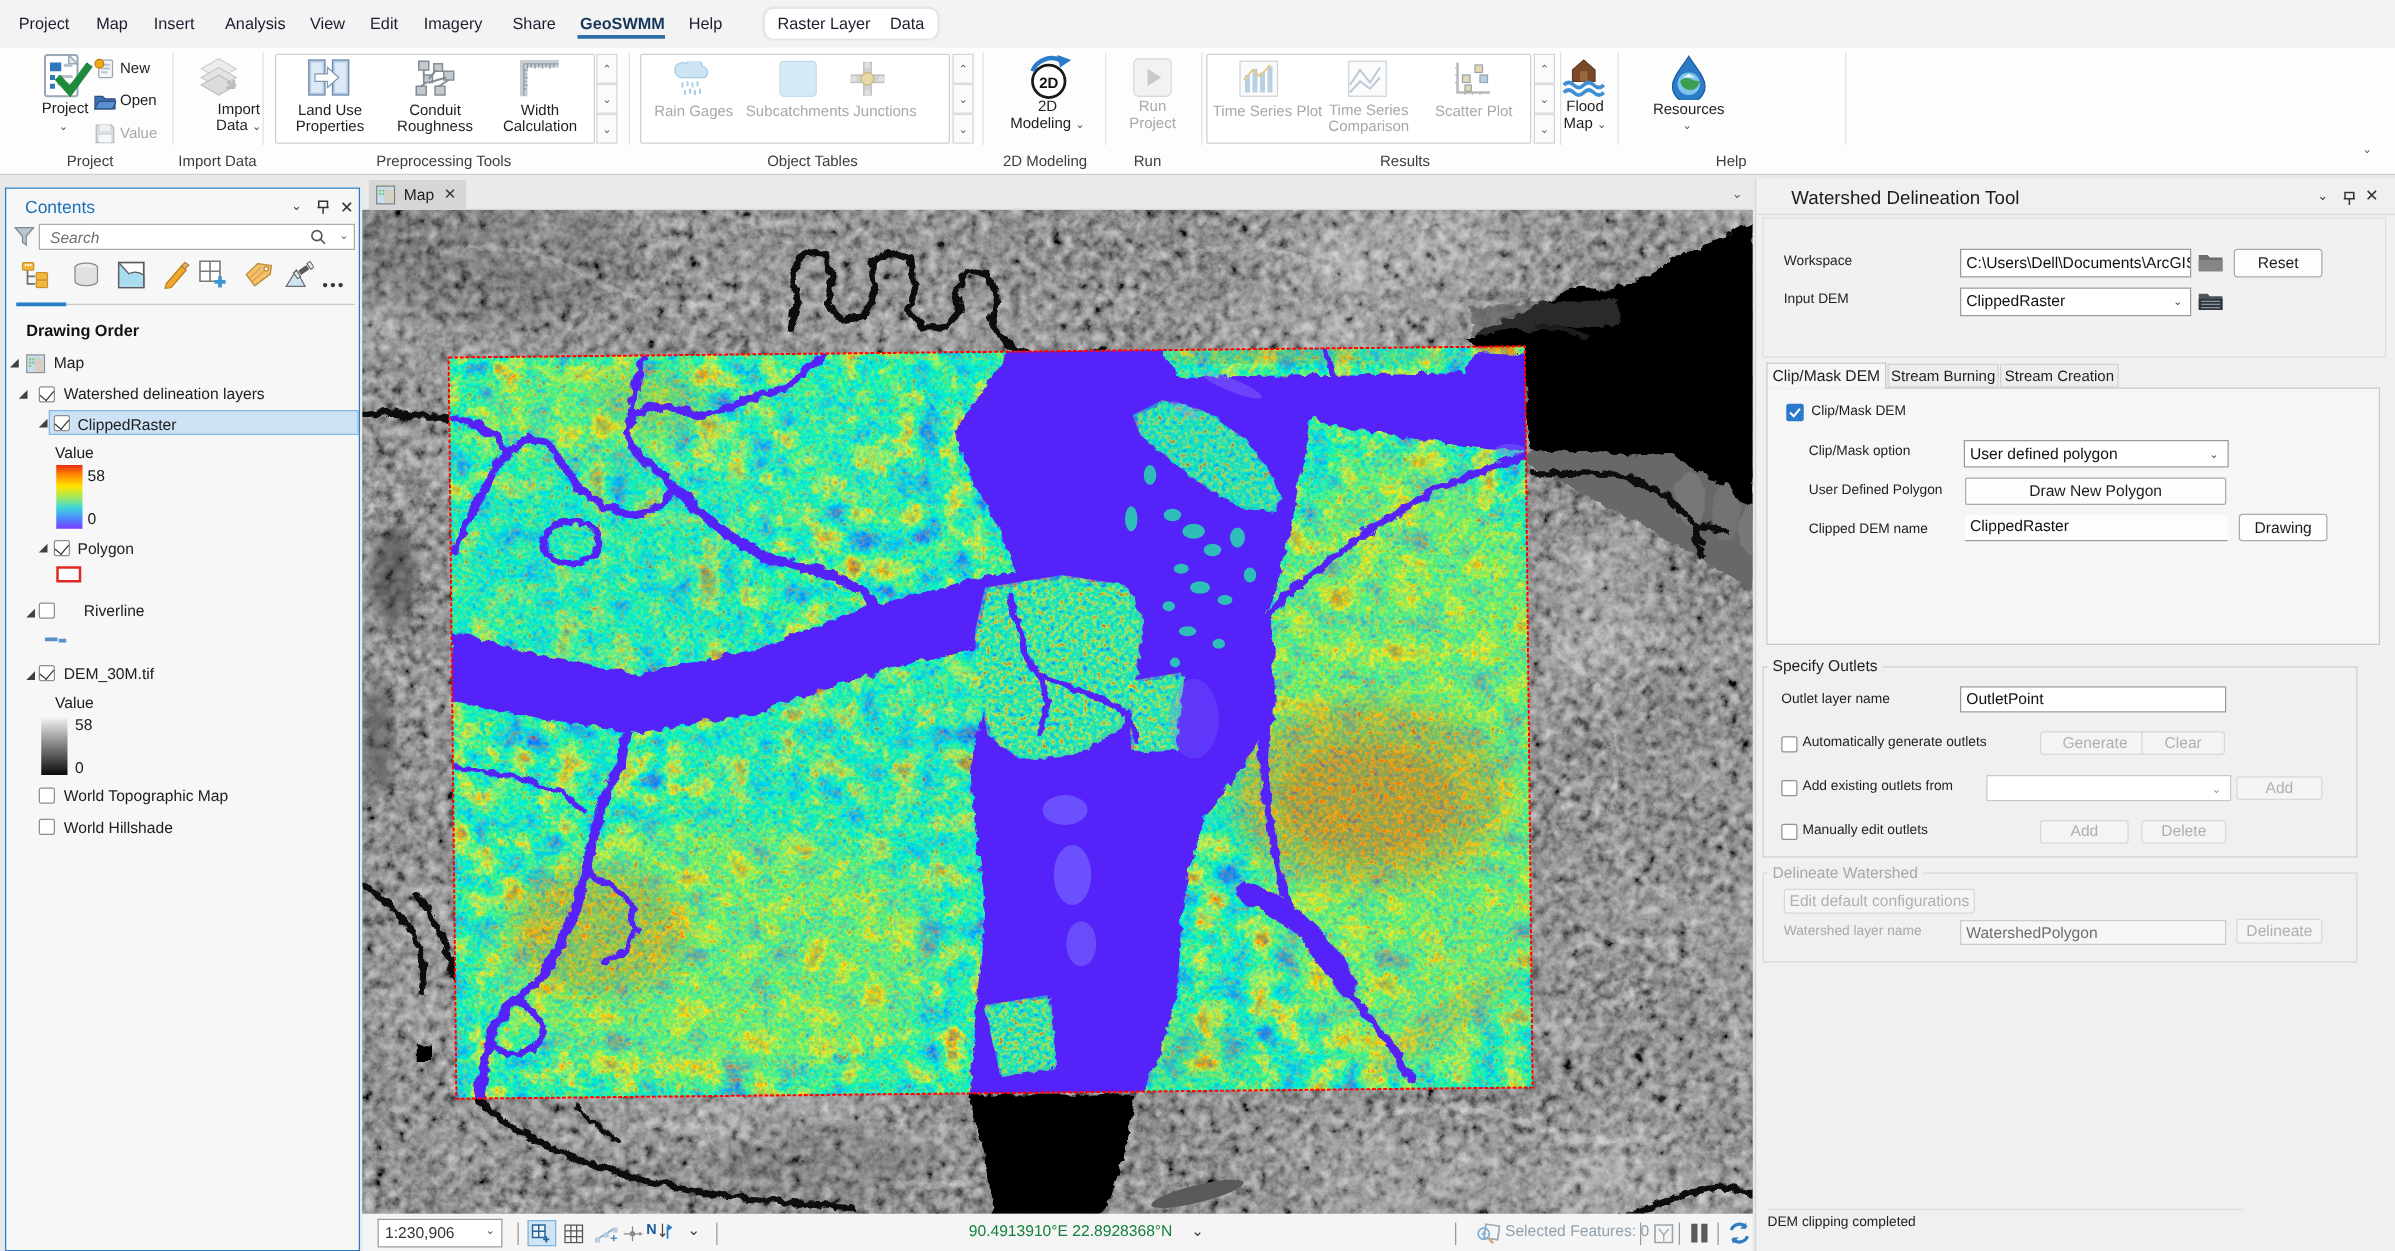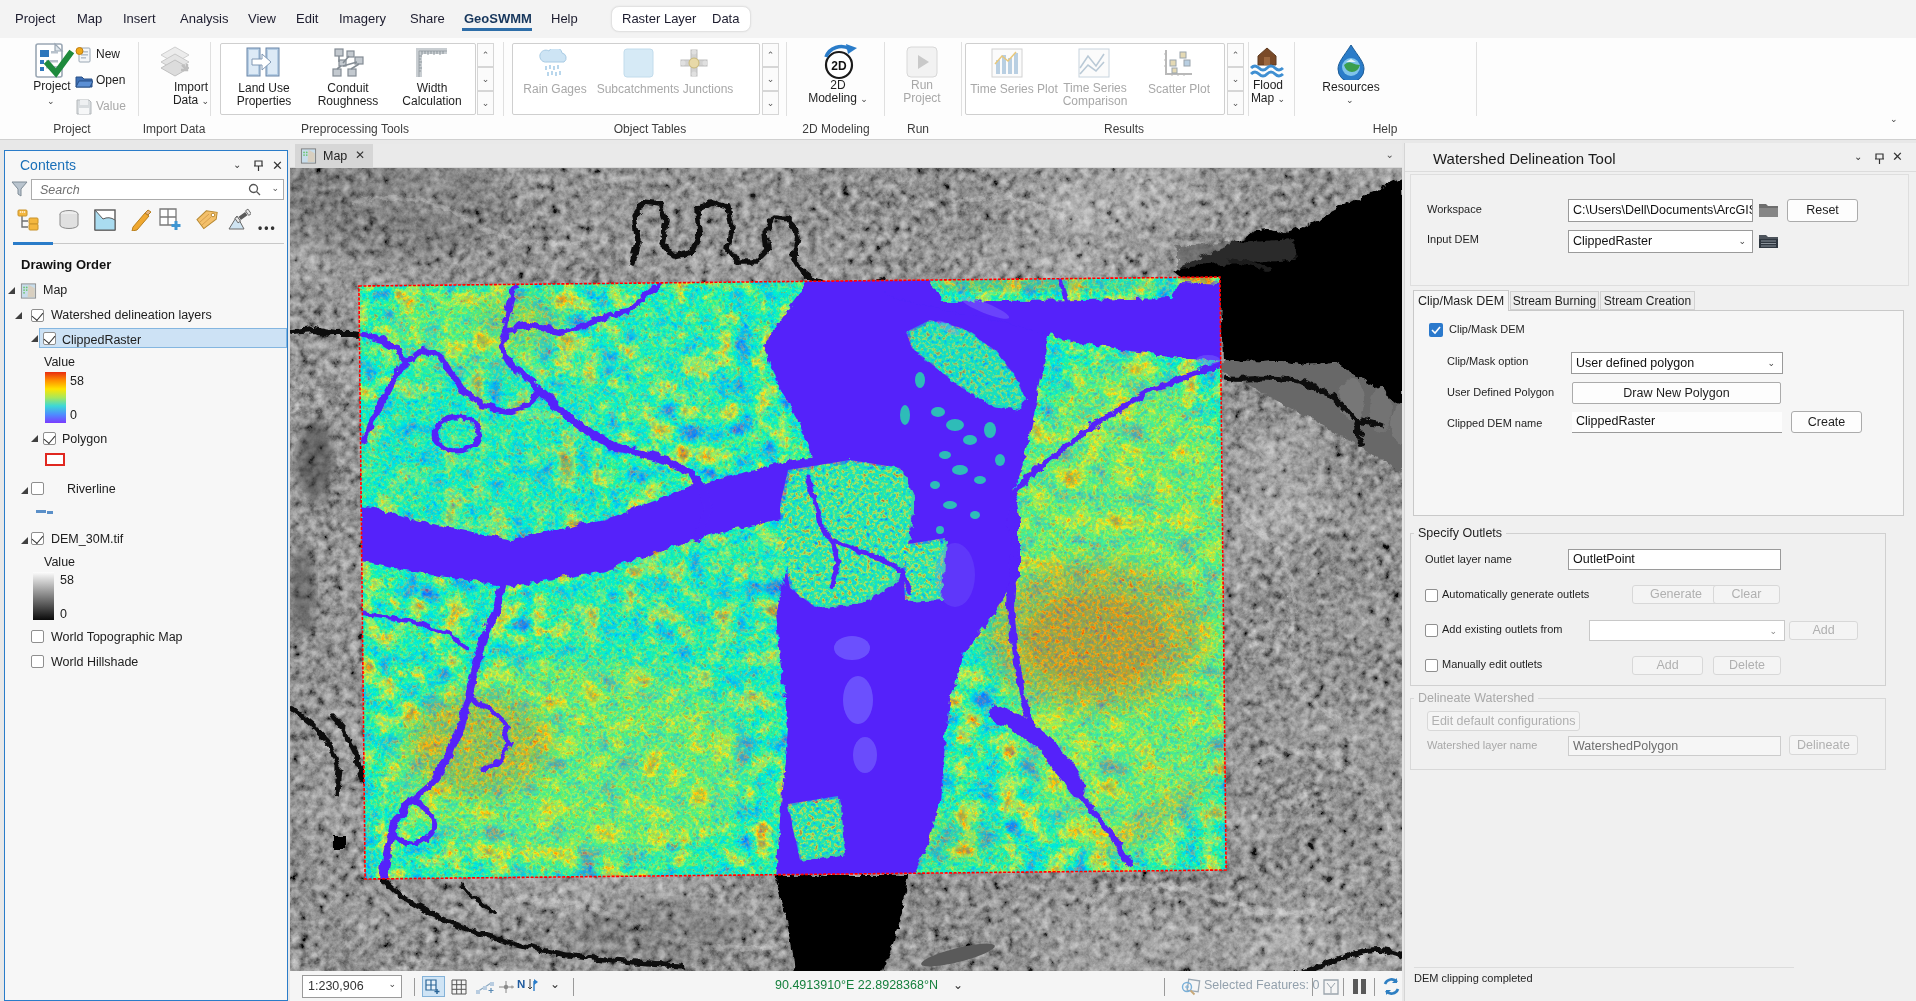--- a/index.html
+++ b/index.html
@@ -692,21 +692,21 @@
   <svg class="abs" style="left:26px;top:183px" width="10" height="9" viewBox="0 0 10 9">
       <path d="M1 4 l3 3 5 -6" stroke="#fff" stroke-width="1.6" fill="none"></path>
     </svg>
   <span class="rp-label" style="left:44px;top:180px">Clip/Mask DEM</span>
   <span class="rp-label" style="left:42px;top:212px">Clip/Mask option</span>
   <div class="rp-input" style="left:166px;top:209px;width:212px;height:22px;line-height:20px">User defined polygon<span style="position:absolute;right:7px;top:0;font-size:9px;color:#444">⌄</span></div>
   <span class="rp-label" style="left:42px;top:243px">User Defined Polygon</span>
   <div class="rp-btn" style="left:167px;top:239px;width:209px;height:22px;line-height:20px;border-radius:2px">Draw New Polygon</div>
   <span class="rp-label" style="left:42px;top:274px">Clipped DEM name</span>
   <div class="rp-input" style="left:167px;top:269px;width:210px;height:21px;line-height:19px;border-width:0 0 1px 0;background:#fdfdfd">ClippedRaster</div>
-  <div class="rp-btn" style="left:386px;top:268px;width:71px;height:22px;line-height:20px">Create</div>
+  <div class="rp-btn" style="left:386px;top:268px;width:71px;height:22px;line-height:20px">Drawing</div>
 
   <div class="fieldset" style="left:5px;top:390px;width:476px;height:153px"></div>
   <div class="legend" style="left:9px;top:383px">Specify Outlets</div>
   <span class="rp-label" style="left:20px;top:410px">Outlet layer name</span>
   <div class="rp-input" style="left:163px;top:406px;width:213px;height:21px;line-height:19px">OutletPoint</div>
   <div class="cb" style="left:20px;top:446px"></div>
   <span class="rp-label" style="left:37px;top:445px">Automatically generate outlets</span>
   <div class="rp-btn dis" style="left:227px;top:442px;width:88px;height:19px;line-height:17px">Generate</div>
   <div class="rp-btn dis" style="left:308px;top:442px;width:67px;height:19px;line-height:17px">Clear</div>
   <div class="cb" style="left:20px;top:481px"></div>

